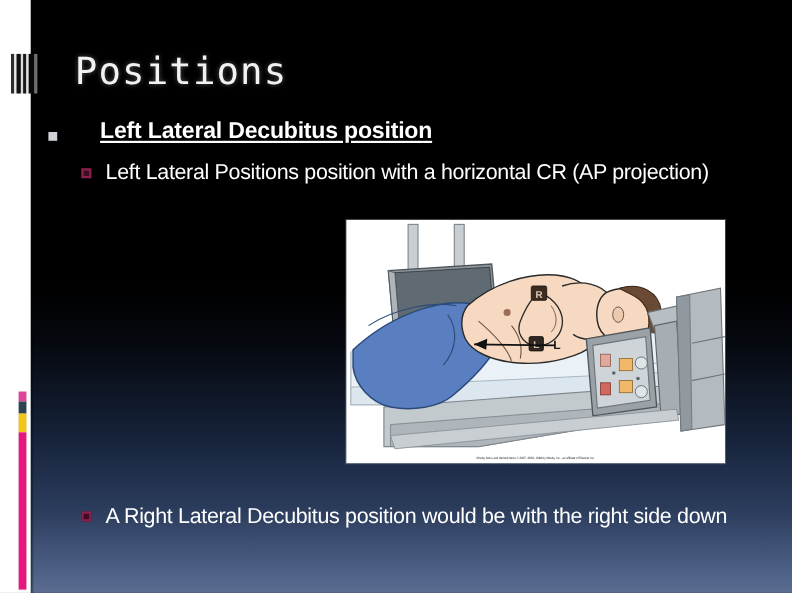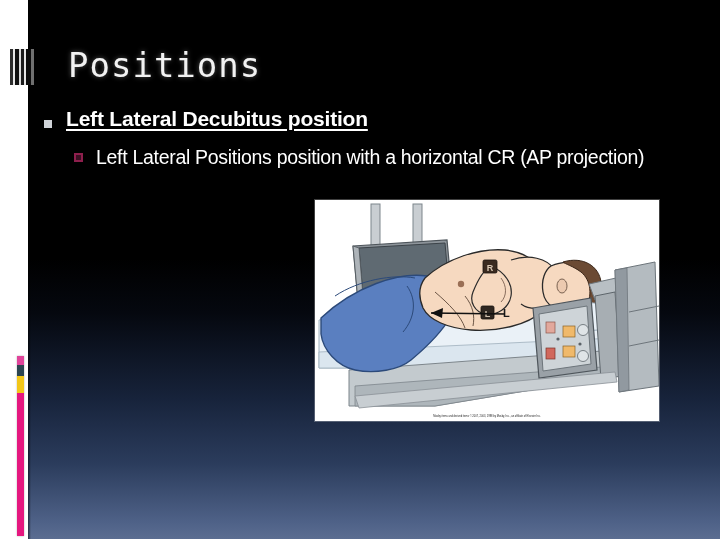--- a/index.html
+++ b/index.html
@@ -98,20 +98,21 @@
     white-space: nowrap;
   }
 
   
   .bullet-l1 {
     position: absolute;
     left: 44px;
     top: 107px;
     display: flex;
     align-items: center;
+    gap: 25px;
   }
   .marker-l1 {
     width: 8px;
     height: 8px;
     margin-top: 10px;
     margin-right: 14px;
     background: #cfd3d8;
     flex: 0 0 auto;
   }
   .text-l1 {
@@ -291,14 +292,18 @@
       <polygon points="300,70 340,62 344,186 304,192" fill="#b4bbc0" stroke="#6d757b" stroke-width="1"></polygon>
       <polygon points="300,70 312,68 314,190 304,192" fill="#9199a0" stroke="#6d757b" stroke-width="0.8"></polygon>
       <line x1="314" y1="112" x2="344" y2="106" stroke="#6d757b" stroke-width="1"></line>
       <line x1="314" y1="146" x2="344" y2="140" stroke="#6d757b" stroke-width="1"></line>
 
       <polygon points="40,196 300,172 302,182 44,208" fill="#c8ced2" stroke="#8a9197" stroke-width="0.8"></polygon>
     </svg>
     <div class="fig-caption">Mosby items and derived items © 2007, 2003, 1998 by Mosby, Inc., an affiliate of Elsevier Inc.</div>
   </div>
 
+  <div class="bullet-l2 last">
+    <span class="marker-l2"></span>
+    <span class="text-l2">A Right Lateral Decubitus position would be with the right side down</span>
+  </div>
 
 </div>
 
 </body></html>

